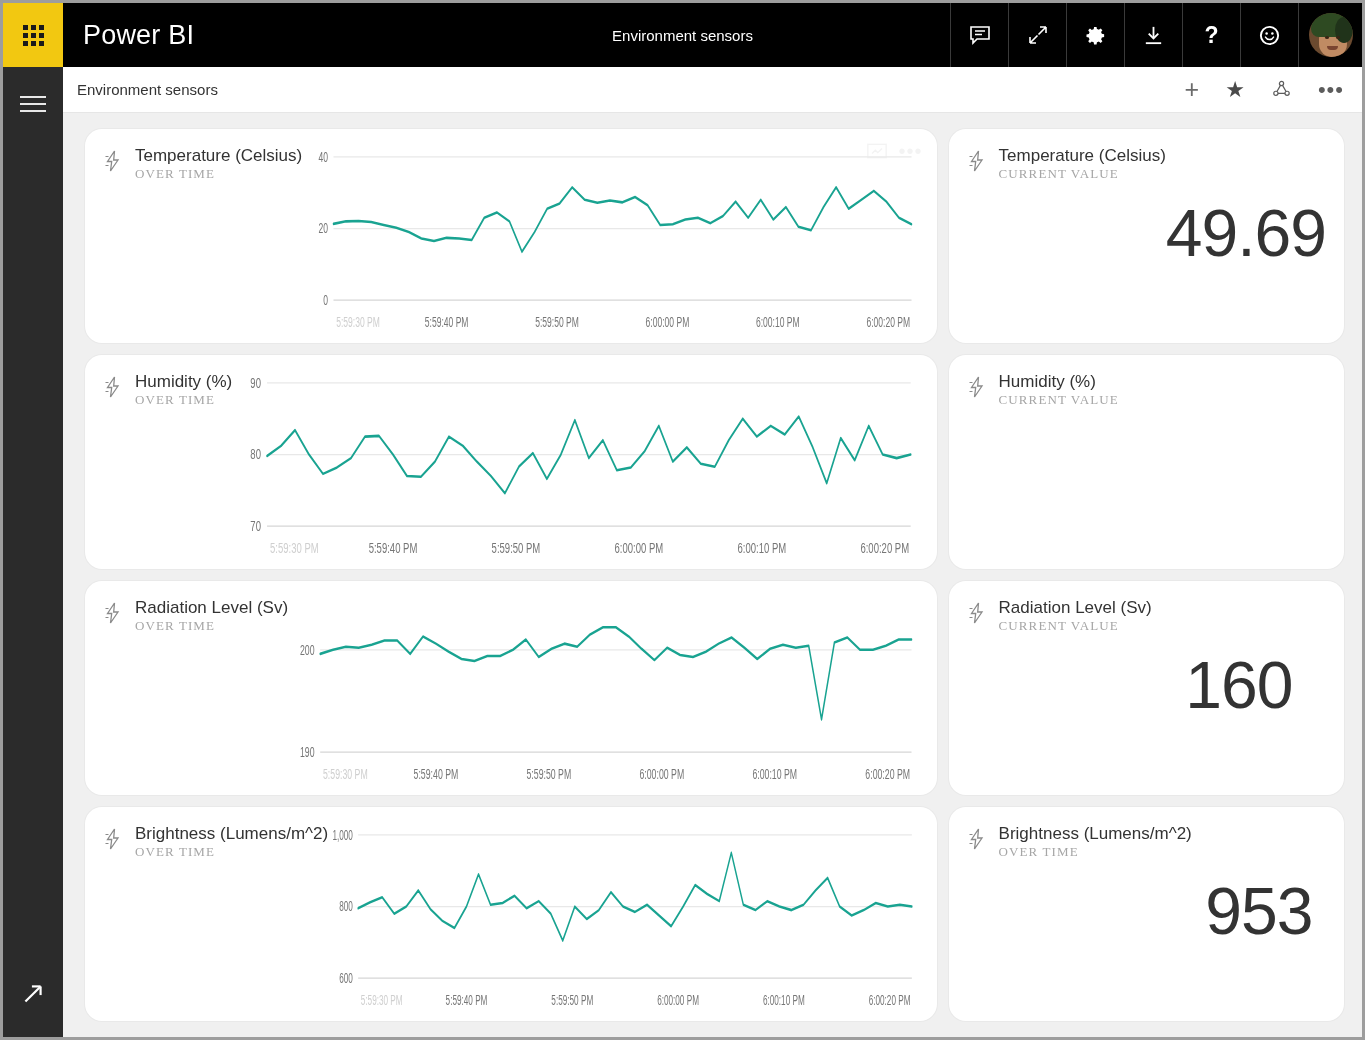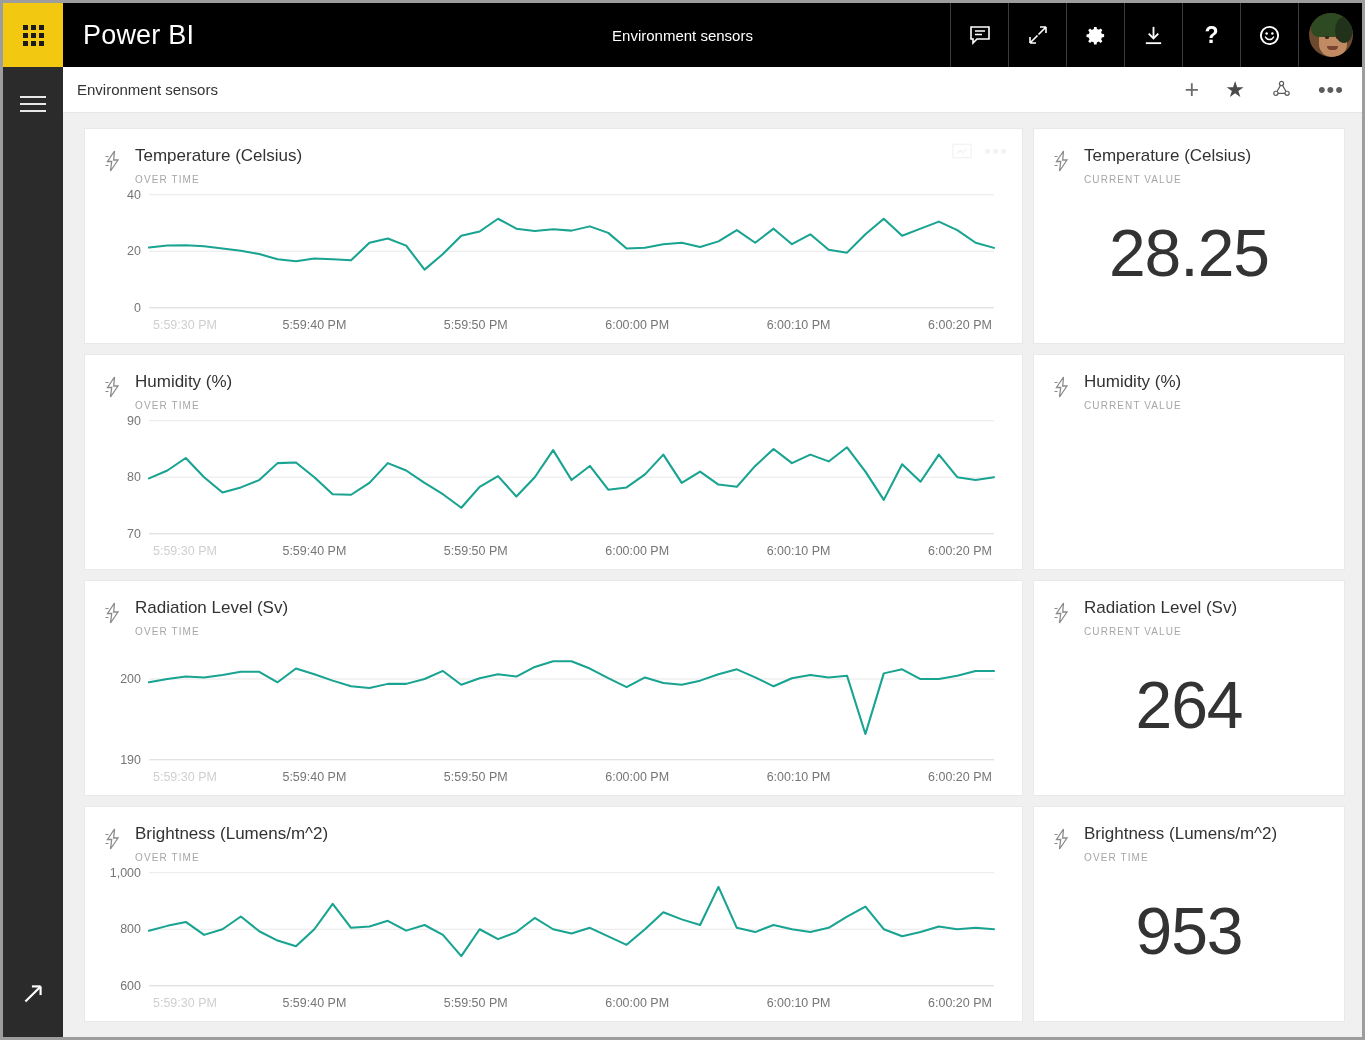--- a/index.html
+++ b/index.html
@@ -104,33 +104,34 @@
   .dash {
     flex: 1 1 auto; padding: 16px 18px 16px 22px;
     display: flex; gap: 12px; min-height: 0;
   }
   .col-left { flex: 1 1 auto; display: flex; flex-direction: column; gap: 12px; min-width: 0; }
   .col-right { flex: 0 0 310px; display: flex; flex-direction: column; gap: 12px; }
 
   .tile {
     background: #fff; position: relative;
     box-shadow: 0 0 0 1px #e9e9e9;
-    display: flex; flex-direction: column;
+    display: flex; flex-direction: row;
     min-height: 0;
+    border-radius: 17px;
   }
   .tile-chart { flex: 1 1 0; padding: 16px 18px 6px 18px; }
   .tile-kpi { flex: 1 1 0; padding: 16px 18px 10px 18px; }
 
   .tile-head { display: flex; align-items: flex-start; gap: 12px; flex: 0 0 auto; }
   .bolt { flex: 0 0 auto; margin-top: 4px; }
   .tile-titles { min-width: 0; }
   .tile-title { font-size: 17px; color: #333; font-weight: 400; line-height: 1.25; white-space: nowrap; }
   .tile-sub {
-    font-size: 10px; color: #a6a6a6; letter-spacing: 1.1px;
-    margin-top: 8px; text-transform: uppercase;
+    font-size: 13px; color: #a6a6a6; letter-spacing: 1.1px;
+    margin-top: 0; text-transform: uppercase; font-family: Liberation Serif, serif;
   }
   .tile-hover {
     position: absolute; right: 14px; top: 14px;
     display: flex; align-items: center; gap: 12px; opacity: .055;
   }
   .hov-dots { font-size: 20px; line-height: .6; color: #333; letter-spacing: 1px; }
 
   .chart-area { flex: 1 1 auto; position: relative; min-height: 0; margin-top: 2px; }
   .chart-area svg { display: block; width: 100%; height: 100%; }
   .axis-text { font-family: "Liberation Sans", sans-serif; font-size: 12.5px; fill: #767676; }
@@ -406,21 +407,21 @@
                 <svg width="20" height="24" viewBox="0 0 20 24" fill="none" stroke="#8a8a8a" stroke-width="1.3">
                   <path d="M11.5 2L4.5 12.5h4.2L7.5 22l7.5-11h-4.3z"></path>
                   <path d="M2.5 7.5l3 0M2.5 16.5l3 0" stroke-width="1.2"></path>
                 </svg>
               </span>
               <div class="tile-titles">
                 <div class="tile-title">Temperature (Celsius)</div>
                 <div class="tile-sub">CURRENT VALUE</div>
               </div>
             </div>
-            <div class="kpi-value">28.25</div>
+            <div class="kpi-value">49.69</div>
           </div>
 
           <div class="tile tile-kpi">
             <div class="tile-head">
               <span class="bolt">
                 <svg width="20" height="24" viewBox="0 0 20 24" fill="none" stroke="#8a8a8a" stroke-width="1.3">
                   <path d="M11.5 2L4.5 12.5h4.2L7.5 22l7.5-11h-4.3z"></path>
                   <path d="M2.5 7.5l3 0M2.5 16.5l3 0" stroke-width="1.2"></path>
                 </svg>
               </span>
@@ -437,21 +438,21 @@
                 <svg width="20" height="24" viewBox="0 0 20 24" fill="none" stroke="#8a8a8a" stroke-width="1.3">
                   <path d="M11.5 2L4.5 12.5h4.2L7.5 22l7.5-11h-4.3z"></path>
                   <path d="M2.5 7.5l3 0M2.5 16.5l3 0" stroke-width="1.2"></path>
                 </svg>
               </span>
               <div class="tile-titles">
                 <div class="tile-title">Radiation Level (Sv)</div>
                 <div class="tile-sub">CURRENT VALUE</div>
               </div>
             </div>
-            <div class="kpi-value">264</div>
+            <div class="kpi-value">160</div>
           </div>
 
           <div class="tile tile-kpi">
             <div class="tile-head">
               <span class="bolt">
                 <svg width="20" height="24" viewBox="0 0 20 24" fill="none" stroke="#8a8a8a" stroke-width="1.3">
                   <path d="M11.5 2L4.5 12.5h4.2L7.5 22l7.5-11h-4.3z"></path>
                   <path d="M2.5 7.5l3 0M2.5 16.5l3 0" stroke-width="1.2"></path>
                 </svg>
               </span>

